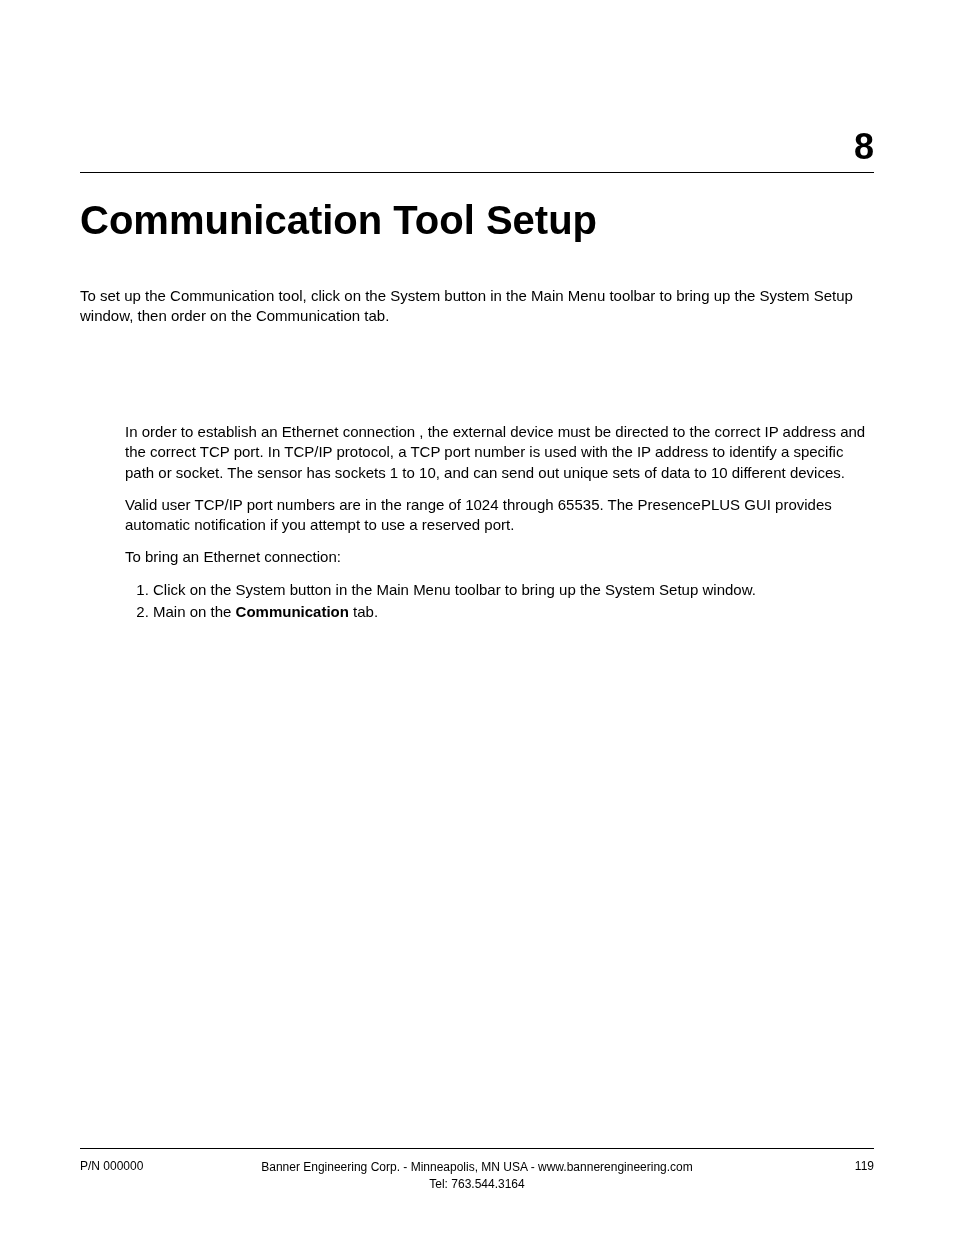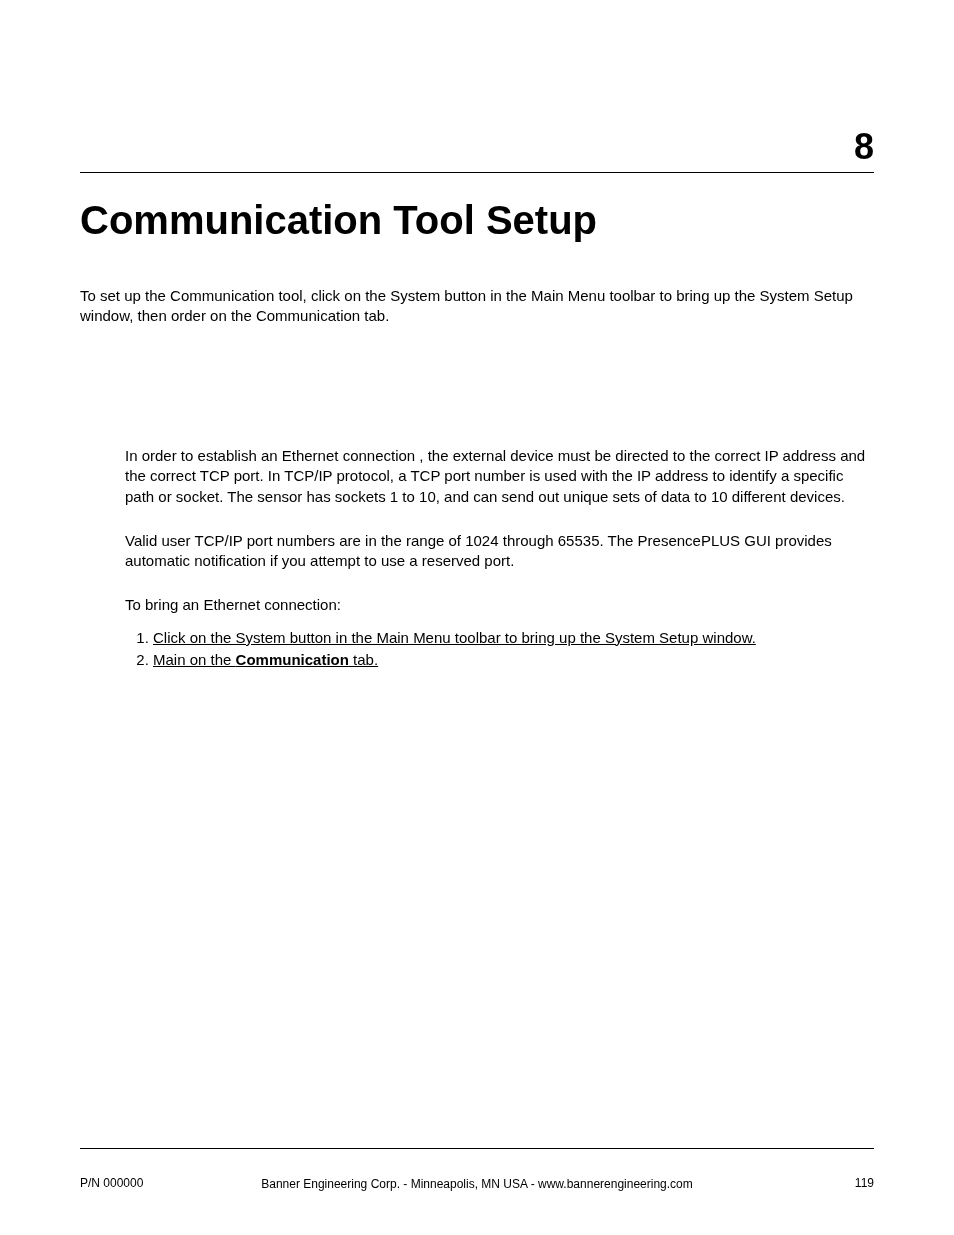--- a/index.html
+++ b/index.html
@@ -40,25 +40,24 @@
     line-height: 1.35;
   }
   .body {
     position: absolute;
     top: 422px;
     left: 125px;
     right: 80px;
     font-size: 15px;
     line-height: 1.35;
   }
-  .body p { margin-bottom: 12px; margin-top: 24px; }
+  .body p { margin-bottom: 12px; }
   .steps {
     list-style: decimal;
     padding-left: 28px;
-    text-decoration: underline;
   }
   .steps li { margin-bottom: 2px; }
   .bold { font-weight: bold; }
   .footer-rule {
     position: absolute;
     left: 80px;
     right: 80px;
     bottom: 86px;
     border-top: 1px solid #000;
   }
@@ -95,17 +94,18 @@
       <li><span>Main on the </span><span class="bold">Communication</span><span> tab.</span></li>
     </ol>
   </div>
 
   <div class="footer-rule"></div>
 
   <div class="footer">
     <div class="footer-left">P/N 000000</div>
     <div class="footer-center">
       <div>Banner Engineering Corp. - Minneapolis, MN USA - www.bannerengineering.com</div>
+      <div>Tel: 763.544.3164</div>
     </div>
     <div class="footer-right">119</div>
   </div>
 
 </div>
 
 </body></html>

